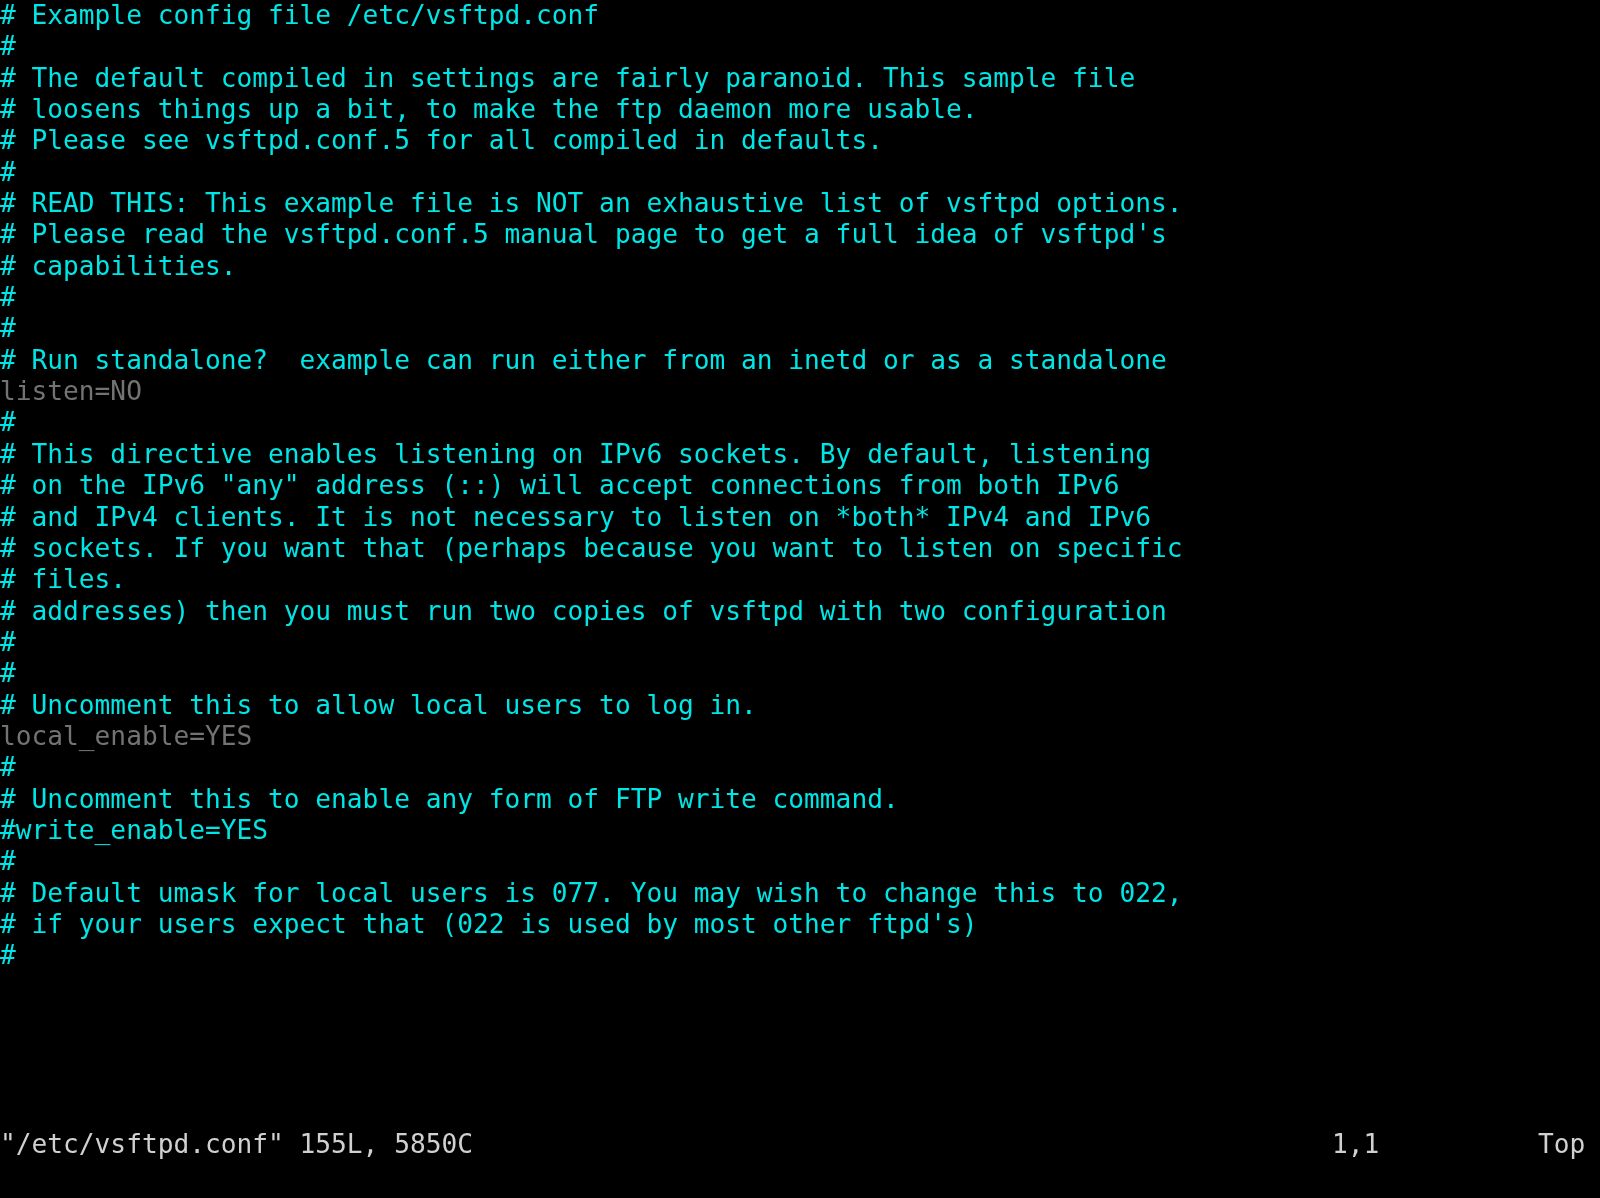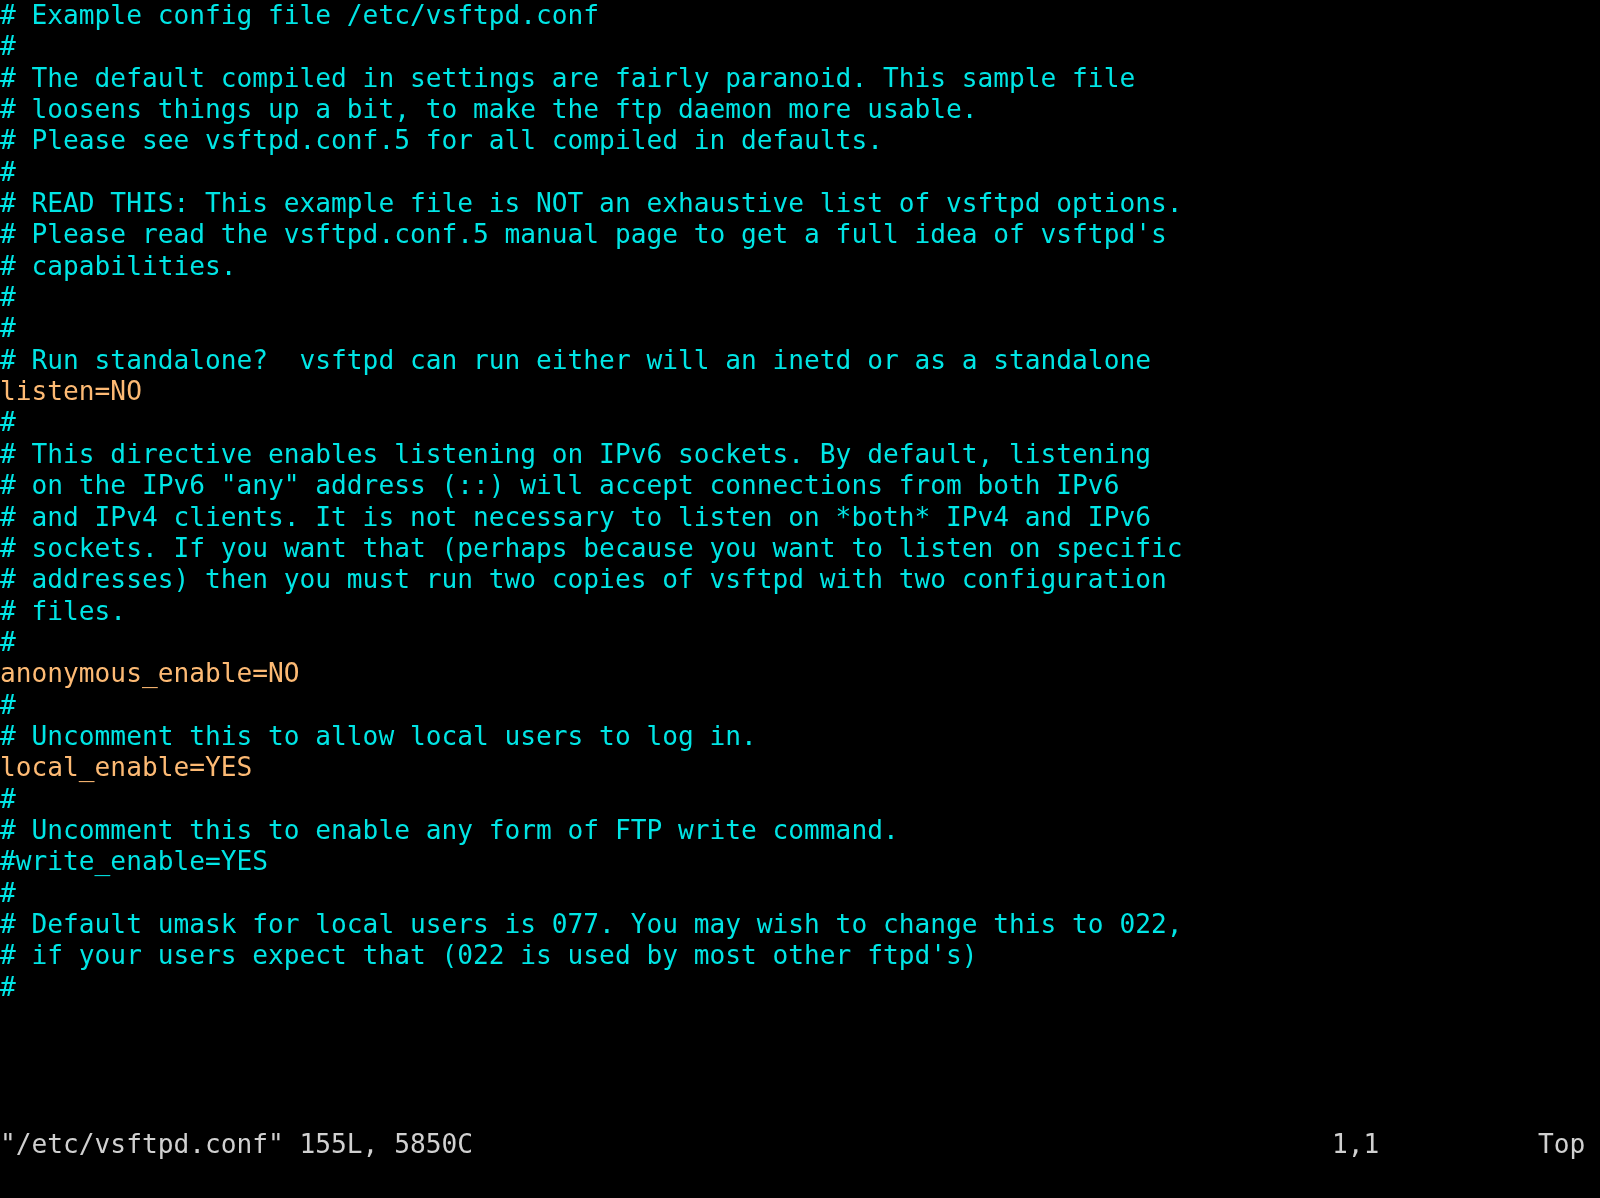--- a/index.html
+++ b/index.html
@@ -43,21 +43,21 @@
     line-height: 31.35px;
     white-space: pre;
     font-family: "DejaVu Sans Mono", "Liberation Mono", monospace;
     font-size: 26.2px;
     margin: 0;
     padding: 0;
   }
 
   
   .c-comment { color: #00e5e5; }        
-  .c-value   { color: #fdba74; }
+  .c-value   { color: #737373; }
 
   #status-line {
     position: absolute;
     left: 0;
     top: 1129px;
     width: 1600px;
     height: 31.35px;
     line-height: 31.35px;
     white-space: pre;
     color: #d0d0d0;
@@ -88,31 +88,30 @@
       <div class="line c-comment">#</div>
       <div class="line c-comment"># The default compiled in settings are fairly paranoid. This sample file</div>
       <div class="line c-comment"># loosens things up a bit, to make the ftp daemon more usable.</div>
       <div class="line c-comment"># Please see vsftpd.conf.5 for all compiled in defaults.</div>
       <div class="line c-comment">#</div>
       <div class="line c-comment"># READ THIS: This example file is NOT an exhaustive list of vsftpd options.</div>
       <div class="line c-comment"># Please read the vsftpd.conf.5 manual page to get a full idea of vsftpd's</div>
       <div class="line c-comment"># capabilities.</div>
       <div class="line c-comment">#</div>
       <div class="line c-comment">#</div>
-      <div class="line c-comment"># Run standalone?  vsftpd can run either will an inetd or as a standalone</div>
+      <div class="line c-comment"># Run standalone?  example can run either from an inetd or as a standalone</div>
       <div class="line c-value">listen=NO</div>
       <div class="line c-comment">#</div>
       <div class="line c-comment"># This directive enables listening on IPv6 sockets. By default, listening</div>
       <div class="line c-comment"># on the IPv6 "any" address (::) will accept connections from both IPv6</div>
       <div class="line c-comment"># and IPv4 clients. It is not necessary to listen on *both* IPv4 and IPv6</div>
       <div class="line c-comment"># sockets. If you want that (perhaps because you want to listen on specific</div>
+      <div class="line c-comment"># files.</div>
       <div class="line c-comment"># addresses) then you must run two copies of vsftpd with two configuration</div>
-      <div class="line c-comment"># files.</div>
       <div class="line c-comment">#</div>
-      <div class="line c-value">anonymous_enable=NO</div>
       <div class="line c-comment">#</div>
       <div class="line c-comment"># Uncomment this to allow local users to log in.</div>
       <div class="line c-value">local_enable=YES</div>
       <div class="line c-comment">#</div>
       <div class="line c-comment"># Uncomment this to enable any form of FTP write command.</div>
       <div class="line c-comment">#write_enable=YES</div>
       <div class="line c-comment">#</div>
       <div class="line c-comment"># Default umask for local users is 077. You may wish to change this to 022,</div>
       <div class="line c-comment"># if your users expect that (022 is used by most other ftpd's)</div>
       <div class="line c-comment">#</div>

